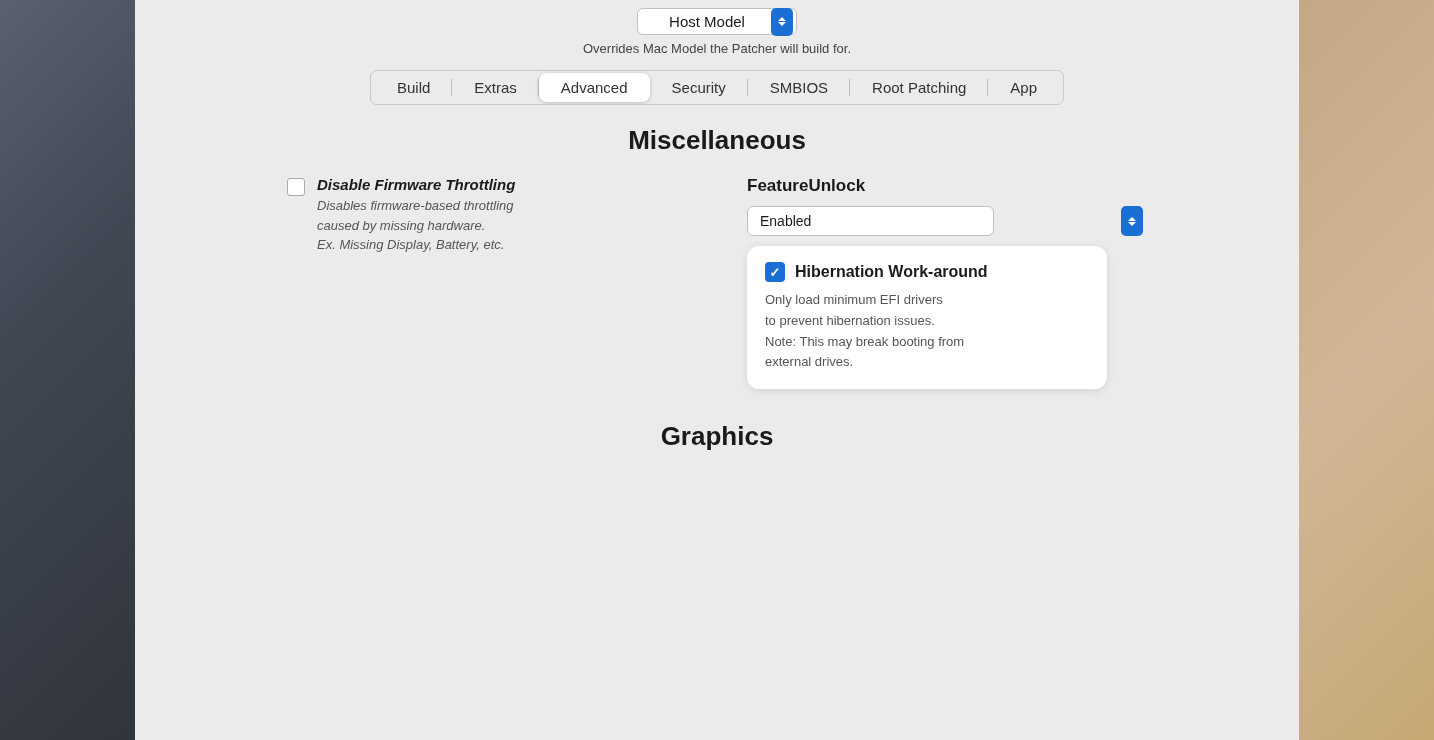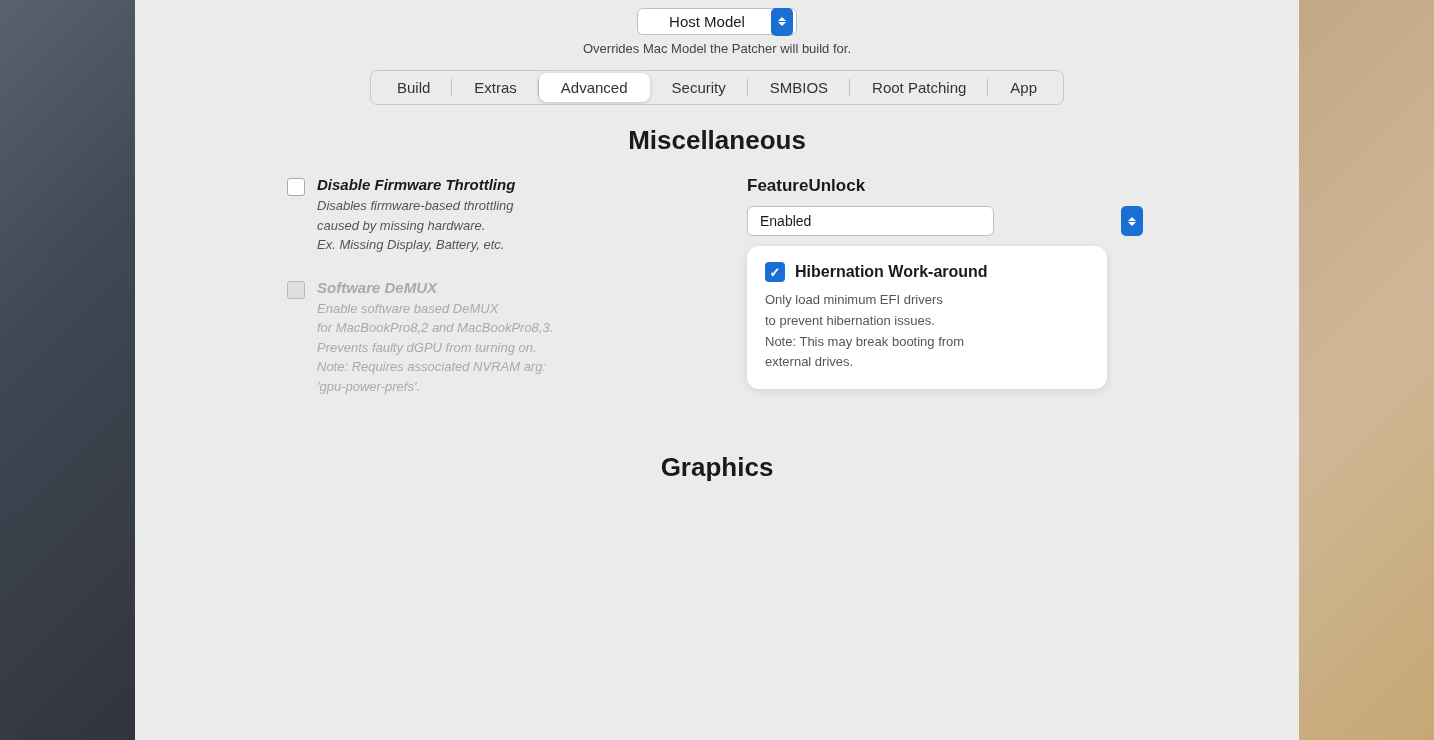--- a/index.html
+++ b/index.html
@@ -391,27 +391,20 @@
       <div>
 
         <div class="option-row">
           <div class="checkbox-wrapper"></div>
           <div class="option-text-block">
             <div class="option-label">Disable Firmware Throttling</div>
             <div class="option-desc">Disables firmware-based throttling<br>caused by missing hardware.<br>Ex. Missing Display, Battery, etc.</div>
           </div>
         </div>
 
-        <div class="option-row">
-          <div class="checkbox-wrapper disabled"></div>
-          <div class="option-text-block">
-            <div class="option-label disabled-label">Software DeMUX</div>
-            <div class="option-desc disabled-desc">Enable software based DeMUX<br>for MacBookPro8,2 and MacBookPro8,3.<br>Prevents faulty dGPU from turning on.<br>Note: Requires associated NVRAM arg:<br>'gpu-power-prefs'.</div>
-          </div>
-        </div>
 
       </div>
 
       <div class="right-col">
 
         <div class="feature-unlock-label">FeatureUnlock</div>
 
         <div class="select-row">
           <select class="feature-select">
             <option>Enabled</option>

